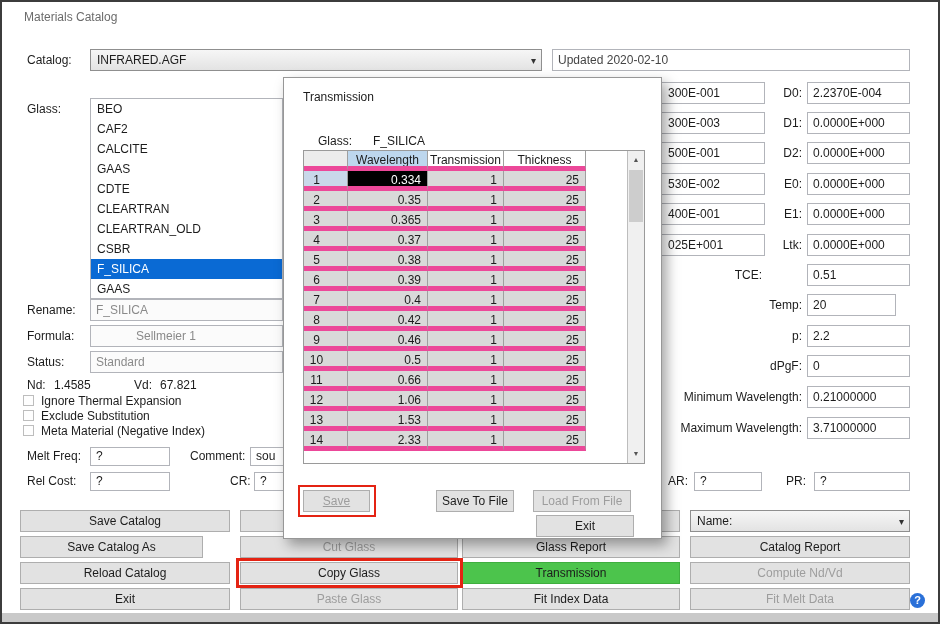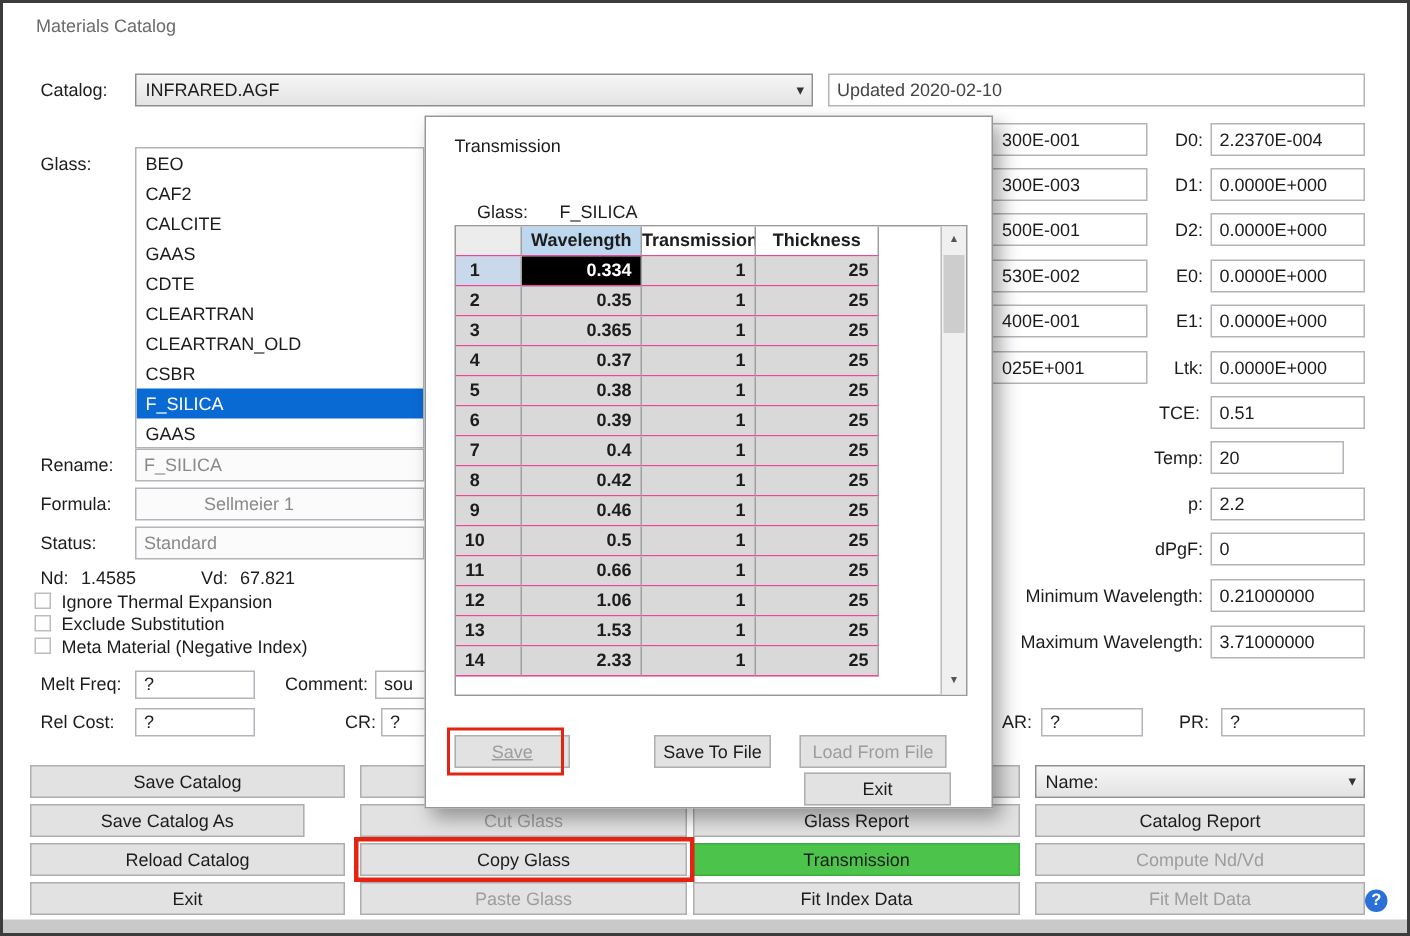--- a/index.html
+++ b/index.html
@@ -31,21 +31,21 @@
   .cb{position:absolute;width:11px;height:11px;border:1px solid #bdbdbd;background:#fefefe;}
   .help{position:absolute;left:908px;top:591px;width:15px;height:15px;border-radius:50%;
         background:#2a70d8;color:#fff;text-align:center;line-height:15px;font-size:11px;font-weight:bold;}
   .frame-bottom{position:absolute;left:0;right:0;bottom:0;height:9px;background:#c9c9c9;}
 
   .dialog{position:absolute;left:281px;top:75px;width:379px;height:462px;background:#fff;
           border:1px solid #979797;box-shadow:5px 6px 12px rgba(0,0,0,.35);z-index:10;}
   .grid-wrap{position:absolute;left:19px;top:72px;width:342px;height:314px;border:1px solid #9a9a9a;background:#fff;}
   .grid{position:absolute;left:0;top:0;width:324px;height:100%;overflow:hidden;}
   .grow{display:flex;}
-  .gcell{height:20px;line-height:19px;border-right:1px solid #9f9f9f;border-bottom:1px solid #ec4899;overflow:hidden;font-weight:bold;}
+  .gcell{height:20px;line-height:19px;border-right:1px solid #9f9f9f;border-bottom:5px solid #ec4899;overflow:hidden;}
   .c0{width:44px;text-align:center;padding-right:18px;background:#d9d9d9;}
   .c1{width:80px;}
   .c2{width:76px;}
   .c3{width:82px;}
   .hc{background:#fff !important;text-align:center;padding:0 !important;}
   .hc.corner{background:#ececec !important;}
   .hc.hsel{background:#bdd7ee !important;}
   .data{background:#d9d9d9;text-align:right;padding-right:6px;}
   .cellsel{background:#000 !important;color:#fff;}
   .numsel{background:#c9d8ea !important;}
@@ -243,21 +243,21 @@
             </div>
           </div>
       </div>
       <div class="vscroll">
         <div class="varrow up">▲</div>
         <div class="vthumb"></div>
         <div class="varrow down">▼</div>
       </div>
     </div>
 
-    <div class="btn dis" style="left:19px;top:412px;width:77px;text-decoration:underline;">Save</div>
+    <div class="btn dis" style="left:19px;top:412px;width:67px;text-decoration:underline;">Save</div>
     <div class="annot thin" style="left:14px;top:407px;width:78px;height:32px;"></div>
     <div class="btn" style="left:152px;top:412px;width:78px;">Save To File</div>
     <div class="btn dis" style="left:249px;top:412px;width:98px;">Load From File</div>
     <div class="btn" style="left:252px;top:437px;width:98px;">Exit</div>
   </div>
 
 <div class="field trunc" style="left: 608px; top: 80px; width: 155px;">300E-001</div>
     <div class="lbl r" style="left: 690px; top: 80px; width: 110px;">D0:</div>
     <div class="field" style="left: 805px; top: 80px; width: 103px;">2.2370E-004</div>
     <div class="field trunc" style="left: 608px; top: 110px; width: 155px;">300E-003</div>
@@ -268,21 +268,21 @@
     <div class="field" style="left: 805px; top: 140px; width: 103px;">0.0000E+000</div>
     <div class="field trunc" style="left: 608px; top: 171px; width: 155px;">530E-002</div>
     <div class="lbl r" style="left: 690px; top: 171px; width: 110px;">E0:</div>
     <div class="field" style="left: 805px; top: 171px; width: 103px;">0.0000E+000</div>
     <div class="field trunc" style="left: 608px; top: 201px; width: 155px;">400E-001</div>
     <div class="lbl r" style="left: 690px; top: 201px; width: 110px;">E1:</div>
     <div class="field" style="left: 805px; top: 201px; width: 103px;">0.0000E+000</div>
     <div class="field trunc" style="left: 608px; top: 232px; width: 155px;">025E+001</div>
     <div class="lbl r" style="left: 690px; top: 232px; width: 110px;">Ltk:</div>
     <div class="field" style="left: 805px; top: 232px; width: 103px;">0.0000E+000</div>
-    <div class="lbl r" style="left: 688px; top: 262px; width: 110px; text-align: right;">TCE:</div>
+    <div class="lbl r" style="left: 650px; top: 262px; width: 110px; text-align: right;">TCE:</div>
     <div class="field" style="left: 805px; top: 262px; width: 103px;">0.51</div>
     <div class="lbl r" style="left: 690px; top: 292px; width: 110px;">Temp:</div>
     <div class="field" style="left: 805px; top: 292px; width: 89px;">20</div>
     <div class="lbl r" style="left: 690px; top: 323px; width: 110px;">p:</div>
     <div class="field" style="left: 805px; top: 323px; width: 103px;">2.2</div>
     <div class="lbl r" style="left: 690px; top: 353px; width: 110px;">dPgF:</div>
     <div class="field" style="left: 805px; top: 353px; width: 103px;">0</div>
     <div class="lbl r" style="left: 600px; top: 384px; width: 200px;">Minimum Wavelength:</div>
     <div class="field" style="left: 805px; top: 384px; width: 103px;">0.21000000</div>
     <div class="lbl r" style="left: 600px; top: 415px; width: 200px;">Maximum Wavelength:</div>

